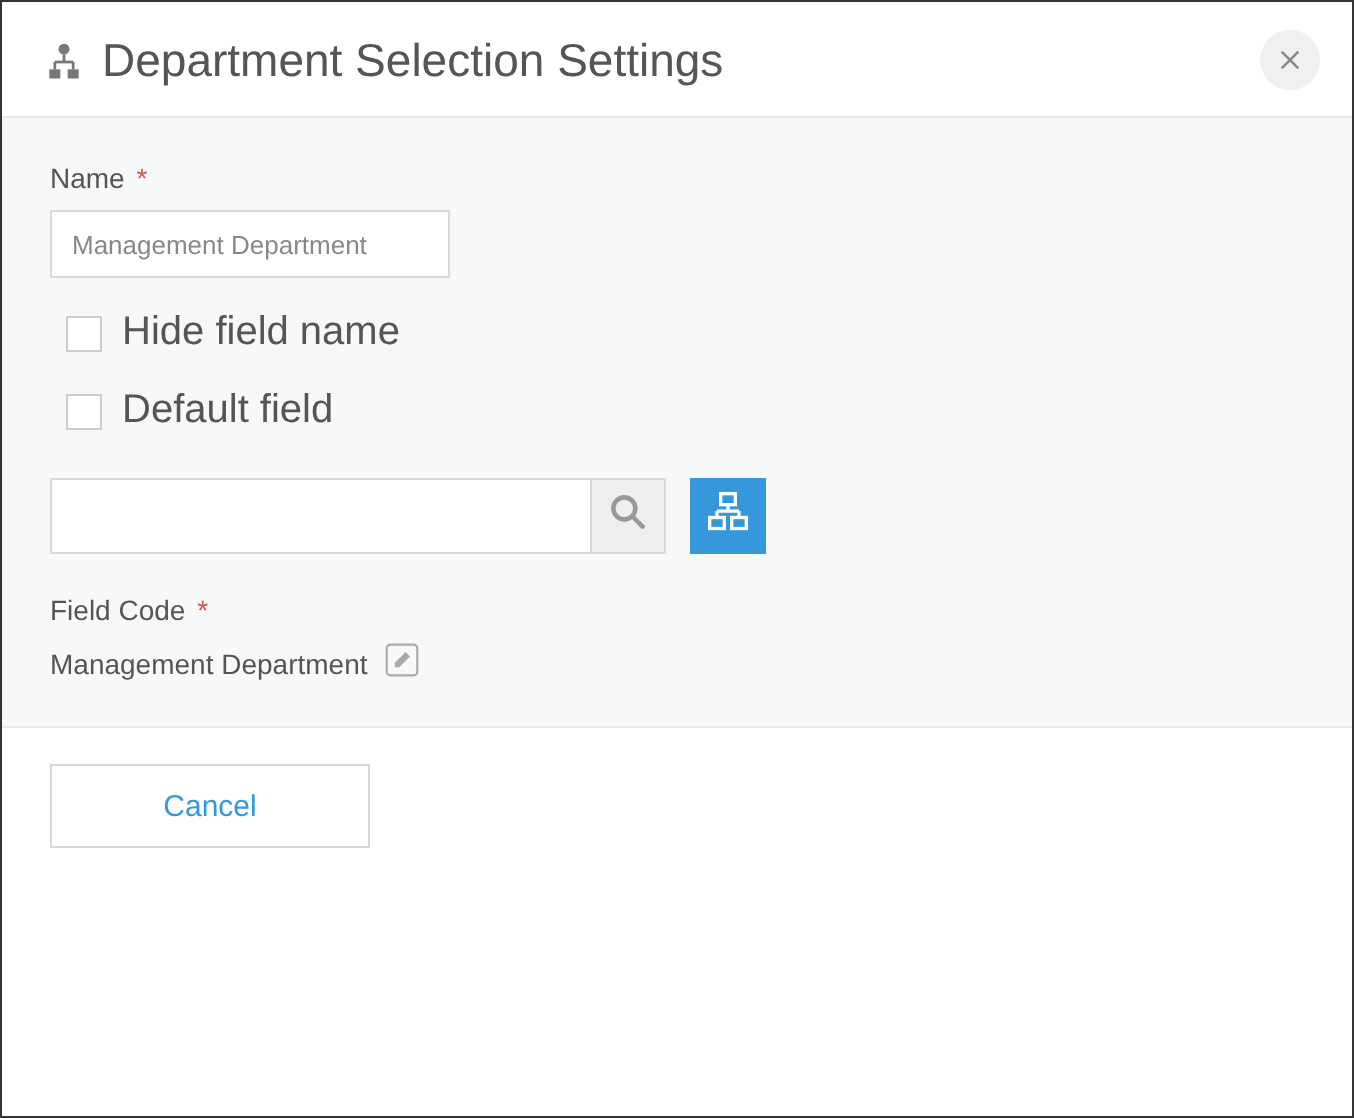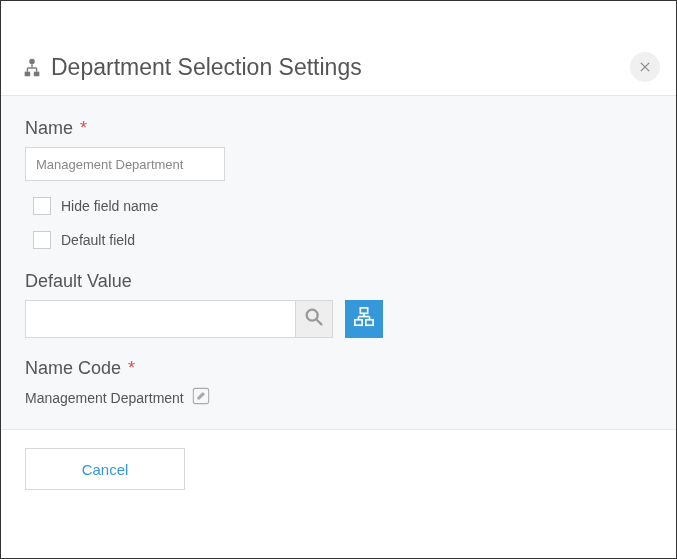--- a/index.html
+++ b/index.html
@@ -9,21 +9,20 @@
       width: 677px;
       height: 559px;
       border: 1px solid #333;
       position: relative;
     }
     .header {
       display: flex;
       align-items: center;
       padding: 16px 20px 14px 20px;
       position: relative;
-      margin-top: 37px;
     }
     .header-icon {
       width: 22px;
       height: 22px;
       margin-right: 8px;
       flex-shrink: 0;
     }
     .header-title {
       font-size: 23px;
       font-weight: 300;
@@ -45,21 +44,21 @@
       font-size: 14px;
     }
     .content {
       background: #f7f8f9;
       padding: 22px 24px 20px 24px;
       border-top: 1px solid #e8e8e8;
       border-bottom: 1px solid #e8e8e8;
     }
     .field-row { margin-bottom: 14px; }
     .field-label {
-      font-size: 18px;
+      font-size: 14px;
       color: #555;
       margin-bottom: 8px;
       display: block;
     }
     .required { color: #d9534f; margin-left: 2px; }
     .text-input {
       width: 200px;
       height: 34px;
       border: 1px solid #d8d8d8;
       background: #fff;
@@ -74,21 +73,21 @@
     }
     .checkbox {
       width: 18px;
       height: 18px;
       border: 1px solid #ccc;
       background: #fff;
       margin-right: 10px;
       cursor: pointer;
     }
     .checkbox-label {
-      font-size: 14px;
+      font-size: 20px;
       color: #555;
     }
     .default-value-section { margin-top: 22px; }
     .default-value-row {
       display: flex;
       align-items: center;
       gap: 0;
       margin-top: 8px;
     }
     .default-input {
@@ -207,21 +206,20 @@
     <span class="checkbox-label">Hide field name</span>
   </div>
 
   <div class="checkbox-row">
     <div class="checkbox"></div>
     <span class="checkbox-label">Default field</span>
   </div>
 
 
   <div class="default-value-section">
-    <label class="field-label">Default Value</label>
     <div class="default-value-row">
       <input type="text" class="default-input" value="" style="">
       <div class="search-btn">
         <span>
           <svg viewBox="0 0 24 24" width="22" height="22">
             <circle cx="10" cy="10" r="6" fill="none" stroke="#999" stroke-width="2.5"></circle>
             <line x1="15" y1="15" x2="20" y2="20" stroke="#999" stroke-width="2.5" stroke-linecap="round"></line>
           </svg>
         </span>
       </div>
@@ -236,21 +234,21 @@
             <line x1="6" y1="11.5" x2="6" y2="15" stroke="#fff" stroke-width="1.8"></line>
             <line x1="18" y1="11.5" x2="18" y2="15" stroke="#fff" stroke-width="1.8"></line>
           </svg>
         </span>
       </div>
     </div>
   </div>
 
   <div class="fieldcode-section">
     <label class="field-label">
-      <span>Name Code</span><span class="required"> *</span>
+      <span>Field Code</span><span class="required"> *</span>
     </label>
     <div class="fieldcode-value-row">
       <span class="fieldcode-value">Management Department</span>
       <div class="edit-icon-btn">
         <span>
           <svg viewBox="0 0 20 20" width="18" height="18">
             <rect x="1.5" y="1.5" width="17" height="17" rx="2" fill="none" stroke="#aaa" stroke-width="1.2"></rect>
             <path d="M6 14 L6 11.5 L12 5.5 L14.5 8 L8.5 14 Z" fill="#aaa"></path>
           </svg>
         </span>

